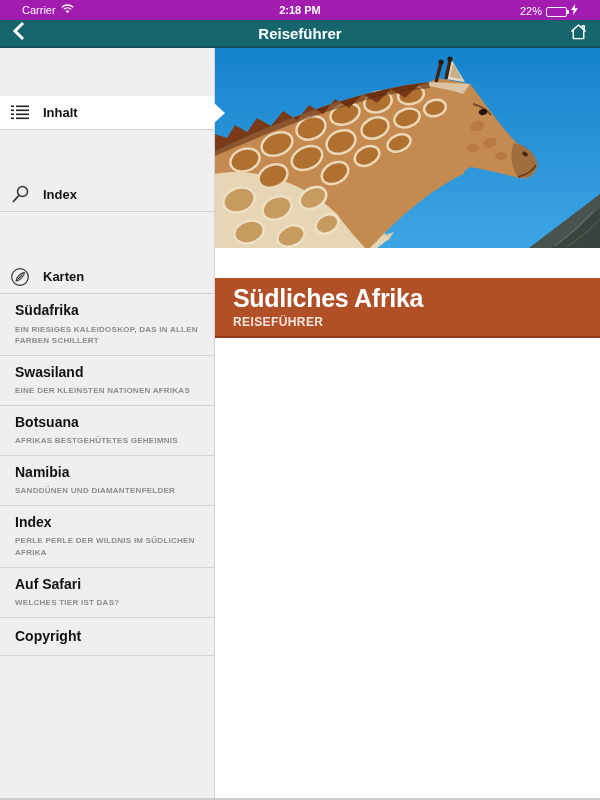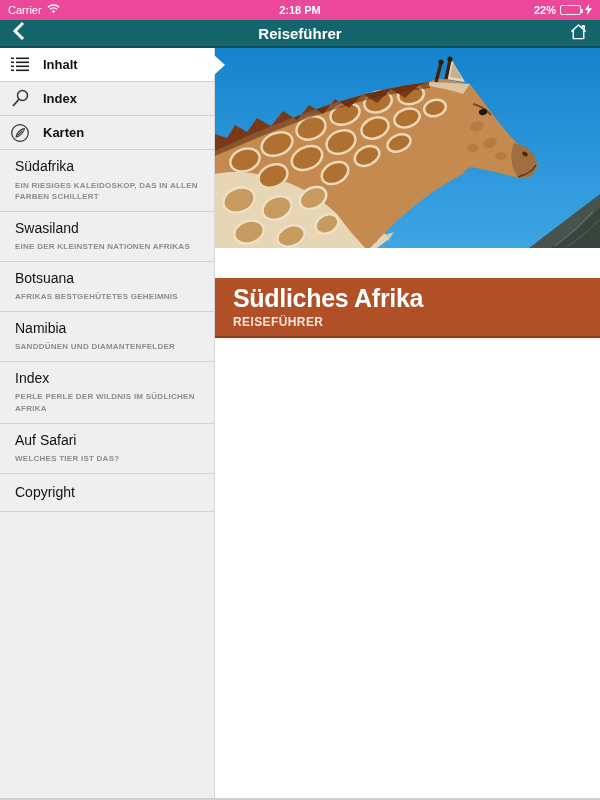--- a/index.html
+++ b/index.html
@@ -1,24 +1,24 @@
 <!DOCTYPE html>
 <html><head>
 <meta charset="utf-8">
 <style>
   html,body{margin:0;padding:0;}
   body{font-family:"Liberation Sans","DejaVu Sans",sans-serif;background:#fff;}
   .app{position:relative;width:600px;height:800px;overflow:hidden;background:#fff;}
 
   
-  .statusbar{height:20px;background:#ec4899;color:#fff;display:flex;align-items:center;
-    font-size:11px;padding:0 8px;box-sizing:border-box;}
+  .statusbar{height:20px;background:#a21caf;color:#fff;display:flex;align-items:center;
+    font-size:11px;padding:0 22px;box-sizing:border-box;}
   .sb-left{display:flex;align-items:center;gap:5px;width:160px;}
   .sb-center{flex:1;text-align:center;font-weight:bold;}
-  .sb-right{display:flex;align-items:center;gap:4px;width:160px;justify-content:flex-end;font-weight:bold;}
+  .sb-right{display:flex;align-items:flex-end;gap:4px;width:160px;justify-content:flex-end;}
   .battery{position:relative;width:21px;height:10px;border:1px solid rgba(255,255,255,.95);
     border-radius:2px;padding:1px;box-sizing:border-box;}
   .battery::after{content:"";position:absolute;right:-3px;top:2.5px;width:2px;height:4px;
     background:rgba(255,255,255,.95);border-radius:0 1px 1px 0;}
   .battery-fill{height:100%;width:32%;background:#53d769;border-radius:1px;}
 
   
   .navbar{height:26px;background:#15656d;border-bottom:2px solid #0d4d55;color:#fff;
     display:flex;align-items:center;padding:0 12px;box-sizing:content-box;}
   .nav-side{width:80px;display:flex;align-items:center;}
@@ -26,31 +26,31 @@
   .nav-title{flex:1;text-align:center;font-size:15px;font-weight:bold;}
 
   
   .content{display:flex;height:750px;}
   .sidebar{width:215px;min-width:215px;background:#efefef;border-right:1px solid #d5d5d5;
     box-sizing:border-box;position:relative;z-index:3;}
   .main{flex:1;display:flex;flex-direction:column;background:#fff;min-width:0;}
 
   
   .nav-item{height:33px;display:flex;align-items:center;gap:12px;padding:0 10px 0 9px;
-    border-bottom:1px solid #d2d2d2;position:relative;cursor:pointer;}
+    border-bottom:1px solid #d2d2d2;position:relative;cursor:pointer;margin-top:48px;}
   .nav-item .nicon{width:22px;display:flex;justify-content:center;}
   .nav-item .nlabel{font-size:13px;font-weight:bold;color:#121212;}
   .nav-item.selected{background:#fff;}
   .nav-item.selected::after{content:"";position:absolute;right:-11px;top:50%;
     transform:translateY(-50%);width:0;height:0;border-top:10px solid transparent;
     border-bottom:10px solid transparent;border-left:11px solid #fff;}
 
   
   .section{padding:8px 12px 8px 15px;border-bottom:1px solid #d2d2d2;cursor:pointer;}
-  .section-title{font-size:14px;font-weight:normal;color:#121212;line-height:1.25;}
+  .section-title{font-size:14px;font-weight:bold;color:#121212;line-height:1.25;}
   .section-sub{font-size:8px;color:#8d8d8d;letter-spacing:.25px;line-height:1.45;
     margin-top:4px;font-weight:bold;}
   .section-sub:empty{display:none;}
   .section.copyright{padding:10px 12px 10px 15px;}
 
   
   .cover-photo{height:200px;position:relative;overflow:hidden;}
   .cover-photo svg{display:block;}
   .banner{height:60px;background:#b14f27;border-bottom:2px solid #8c3a18;color:#fff;
     box-sizing:border-box;padding:7px 0 0 18px;margin-top:30px;}

